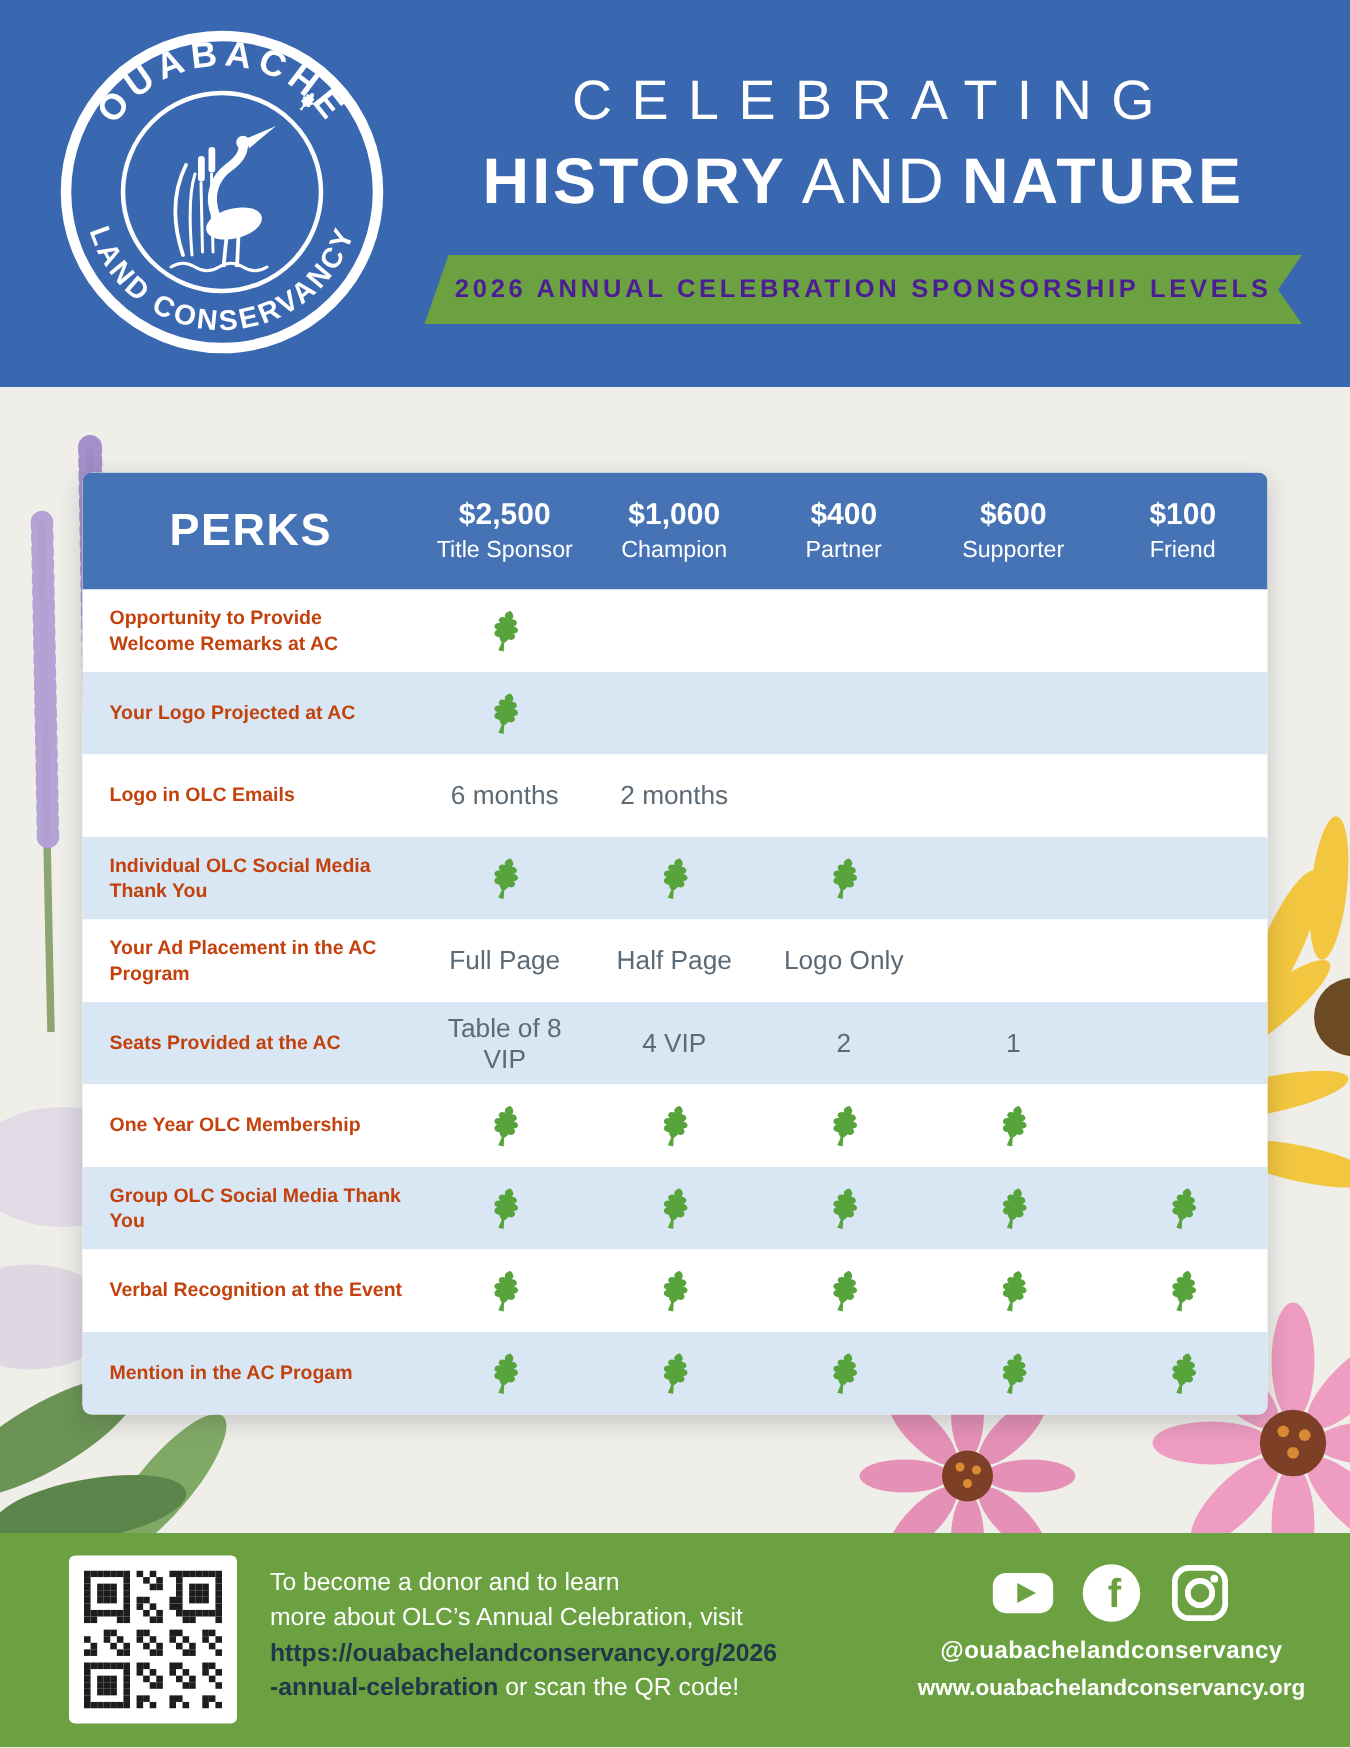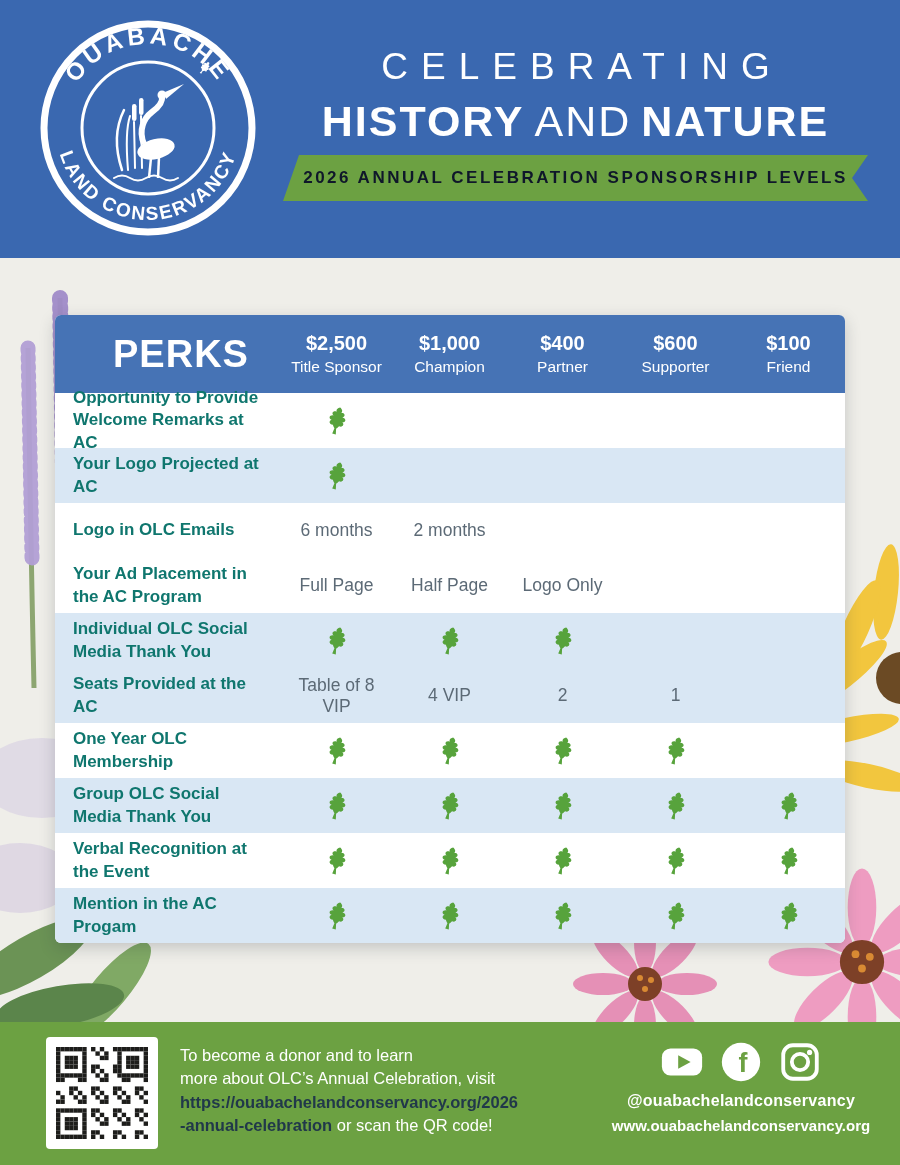--- a/index.html
+++ b/index.html
@@ -7,40 +7,40 @@
   .page { position:relative; width:900px; height:1165px; background:#efeee9; overflow:hidden; }
 
   
   .header { position:absolute; top:0; left:0; width:900px; height:258px; background:#3a68b0; }
   .logo { position:absolute; left:38px; top:18px; width:220px; height:220px; }
   .titles { position:absolute; left:283px; top:46px; width:585px; text-align:center; color:#fff; }
   .title1 { font-size:37px; font-weight:400; letter-spacing:13px; text-indent:13px; }
   .title2 { font-size:43px; letter-spacing:2px; margin-top:9px; font-weight:400; }
   .title2 .bold { font-weight:700; }
   .title2 .mid { margin:0 10px; }
-  .banner { margin-top:9px; height:46px; line-height:46px; background:#6ca142; color:#0f172a;
+  .banner { margin-top:24px; height:46px; line-height:46px; background:#6ca142; color:#4c1d95;
             font-size:17px; font-weight:700; letter-spacing:2.5px;
             clip-path:polygon(16px 0, 100% 0, calc(100% - 16px) 50%, 100% 100%, 0 100%); }
 
   
   .main { position:absolute; top:258px; left:0; width:900px; height:764px; }
   .flowers { position:absolute; inset:0; z-index:0; pointer-events:none; }
   .table-card { position:absolute; left:55px; top:57px; width:790px; height:628px; z-index:1;
                 background:#fff; border-radius:6px; overflow:hidden;
                 box-shadow:0 5px 16px rgba(40,50,60,.22); }
   .thead { display:flex; align-items:center; height:78px; background:#4673b5; color:#fff; }
-  .perks-h { width:225px; padding-left:58px; font-size:38px; font-weight:700; letter-spacing:1px; }
+  .perks-h { width:225px; padding-left:58px; font-size:30px; font-weight:700; letter-spacing:1px; }
   .cols { display:flex; flex:1; }
   .col-h { width:113px; text-align:center; }
   .col-amount { font-size:20px; font-weight:700; }
   .col-label { font-size:15.5px; margin-top:3px; }
   .trow { display:flex; align-items:center; height:55px; background:#fff; }
   .trow.alt { background:#d9e7f4; }
-  .perk { width:225px; padding:0 10px 0 18px; font-size:17px; font-weight:700;
-          color:#0f766e; line-height:1.3; }
+  .perk { width:225px; padding:0 10px 0 18px; font-size:13px; font-weight:700;
+          color:#c2410c; line-height:1.3; }
   .tcell { width:113px; display:flex; align-items:center; justify-content:center;
            font-size:17.5px; color:#5c6a76; text-align:center; line-height:1.2; padding:0 4px; }
   .leaf { width:26px; height:30px; transform:rotate(13deg); }
 
   
   .footer { position:absolute; top:1022px; left:0; width:900px; height:143px; background:#6ca142; color:#fff; }
   .qr-box { position:absolute; left:46px; top:15px; width:112px; height:112px; background:#fff;
             border-radius:4px; display:flex; align-items:center; justify-content:center; }
   .qr-box svg { width:92px; height:92px; }
   .donor-text { position:absolute; left:180px; top:22px; width:400px; font-size:16.5px; line-height:1.42; }
@@ -231,46 +231,46 @@
 
   <div class="trow">
     <div class="perk">Logo in OLC Emails</div>
   <div class="tcell">6 months</div>
             <div class="tcell">2 months</div>
             <div class="tcell"></div>
             <div class="tcell"></div>
             <div class="tcell"></div>
           </div>
 
+  <div class="trow alt">
+    <div class="perk">Individual OLC Social Media Thank You</div>
+  <div class="tcell">
+  <svg class="leaf" viewBox="0 0 24 27">
+    <path d="M12 .6 C13.9 1.5 15.5 3.3 14.1 5.2 C17.4 4.4 19.2 7.7 16.1 9.2 C19.9 9.1 20.7 12.9 17.1 13.6 C19.7 15.1 18.4 18.4 14.9 17.8 C14.3 19.1 13.4 20 12.8 20.6 L13.7 25.8 L10.3 25.8 L11.2 20.6 C10.6 20 9.7 19.1 9.1 17.8 C5.6 18.4 4.3 15.1 6.9 13.6 C3.3 12.9 4.1 9.1 7.9 9.2 C4.8 7.7 6.6 4.4 9.9 5.2 C8.5 3.3 10.1 1.5 12 .6 Z" fill="#57a33c"></path>
+  </svg>
+</div>
+            <div class="tcell">
+  <svg class="leaf" viewBox="0 0 24 27">
+    <path d="M12 .6 C13.9 1.5 15.5 3.3 14.1 5.2 C17.4 4.4 19.2 7.7 16.1 9.2 C19.9 9.1 20.7 12.9 17.1 13.6 C19.7 15.1 18.4 18.4 14.9 17.8 C14.3 19.1 13.4 20 12.8 20.6 L13.7 25.8 L10.3 25.8 L11.2 20.6 C10.6 20 9.7 19.1 9.1 17.8 C5.6 18.4 4.3 15.1 6.9 13.6 C3.3 12.9 4.1 9.1 7.9 9.2 C4.8 7.7 6.6 4.4 9.9 5.2 C8.5 3.3 10.1 1.5 12 .6 Z" fill="#57a33c"></path>
+  </svg>
+</div>
+            <div class="tcell">
+  <svg class="leaf" viewBox="0 0 24 27">
+    <path d="M12 .6 C13.9 1.5 15.5 3.3 14.1 5.2 C17.4 4.4 19.2 7.7 16.1 9.2 C19.9 9.1 20.7 12.9 17.1 13.6 C19.7 15.1 18.4 18.4 14.9 17.8 C14.3 19.1 13.4 20 12.8 20.6 L13.7 25.8 L10.3 25.8 L11.2 20.6 C10.6 20 9.7 19.1 9.1 17.8 C5.6 18.4 4.3 15.1 6.9 13.6 C3.3 12.9 4.1 9.1 7.9 9.2 C4.8 7.7 6.6 4.4 9.9 5.2 C8.5 3.3 10.1 1.5 12 .6 Z" fill="#57a33c"></path>
+  </svg>
+</div>
+            <div class="tcell"></div>
+            <div class="tcell"></div>
+          </div>
+
   <div class="trow">
     <div class="perk">Your Ad Placement in the AC Program</div>
   <div class="tcell">Full Page</div>
             <div class="tcell">Half Page</div>
             <div class="tcell">Logo Only</div>
-            <div class="tcell"></div>
-            <div class="tcell"></div>
-          </div>
-
-  <div class="trow alt">
-    <div class="perk">Individual OLC Social Media Thank You</div>
-  <div class="tcell">
-  <svg class="leaf" viewBox="0 0 24 27">
-    <path d="M12 .6 C13.9 1.5 15.5 3.3 14.1 5.2 C17.4 4.4 19.2 7.7 16.1 9.2 C19.9 9.1 20.7 12.9 17.1 13.6 C19.7 15.1 18.4 18.4 14.9 17.8 C14.3 19.1 13.4 20 12.8 20.6 L13.7 25.8 L10.3 25.8 L11.2 20.6 C10.6 20 9.7 19.1 9.1 17.8 C5.6 18.4 4.3 15.1 6.9 13.6 C3.3 12.9 4.1 9.1 7.9 9.2 C4.8 7.7 6.6 4.4 9.9 5.2 C8.5 3.3 10.1 1.5 12 .6 Z" fill="#57a33c"></path>
-  </svg>
-</div>
-            <div class="tcell">
-  <svg class="leaf" viewBox="0 0 24 27">
-    <path d="M12 .6 C13.9 1.5 15.5 3.3 14.1 5.2 C17.4 4.4 19.2 7.7 16.1 9.2 C19.9 9.1 20.7 12.9 17.1 13.6 C19.7 15.1 18.4 18.4 14.9 17.8 C14.3 19.1 13.4 20 12.8 20.6 L13.7 25.8 L10.3 25.8 L11.2 20.6 C10.6 20 9.7 19.1 9.1 17.8 C5.6 18.4 4.3 15.1 6.9 13.6 C3.3 12.9 4.1 9.1 7.9 9.2 C4.8 7.7 6.6 4.4 9.9 5.2 C8.5 3.3 10.1 1.5 12 .6 Z" fill="#57a33c"></path>
-  </svg>
-</div>
-            <div class="tcell">
-  <svg class="leaf" viewBox="0 0 24 27">
-    <path d="M12 .6 C13.9 1.5 15.5 3.3 14.1 5.2 C17.4 4.4 19.2 7.7 16.1 9.2 C19.9 9.1 20.7 12.9 17.1 13.6 C19.7 15.1 18.4 18.4 14.9 17.8 C14.3 19.1 13.4 20 12.8 20.6 L13.7 25.8 L10.3 25.8 L11.2 20.6 C10.6 20 9.7 19.1 9.1 17.8 C5.6 18.4 4.3 15.1 6.9 13.6 C3.3 12.9 4.1 9.1 7.9 9.2 C4.8 7.7 6.6 4.4 9.9 5.2 C8.5 3.3 10.1 1.5 12 .6 Z" fill="#57a33c"></path>
-  </svg>
-</div>
             <div class="tcell"></div>
             <div class="tcell"></div>
           </div>
 
   <div class="trow alt">
     <div class="perk">Seats Provided at the AC</div>
   <div class="tcell">Table of 8 VIP</div>
             <div class="tcell">4 VIP</div>
             <div class="tcell">2</div>
             <div class="tcell">1</div>

